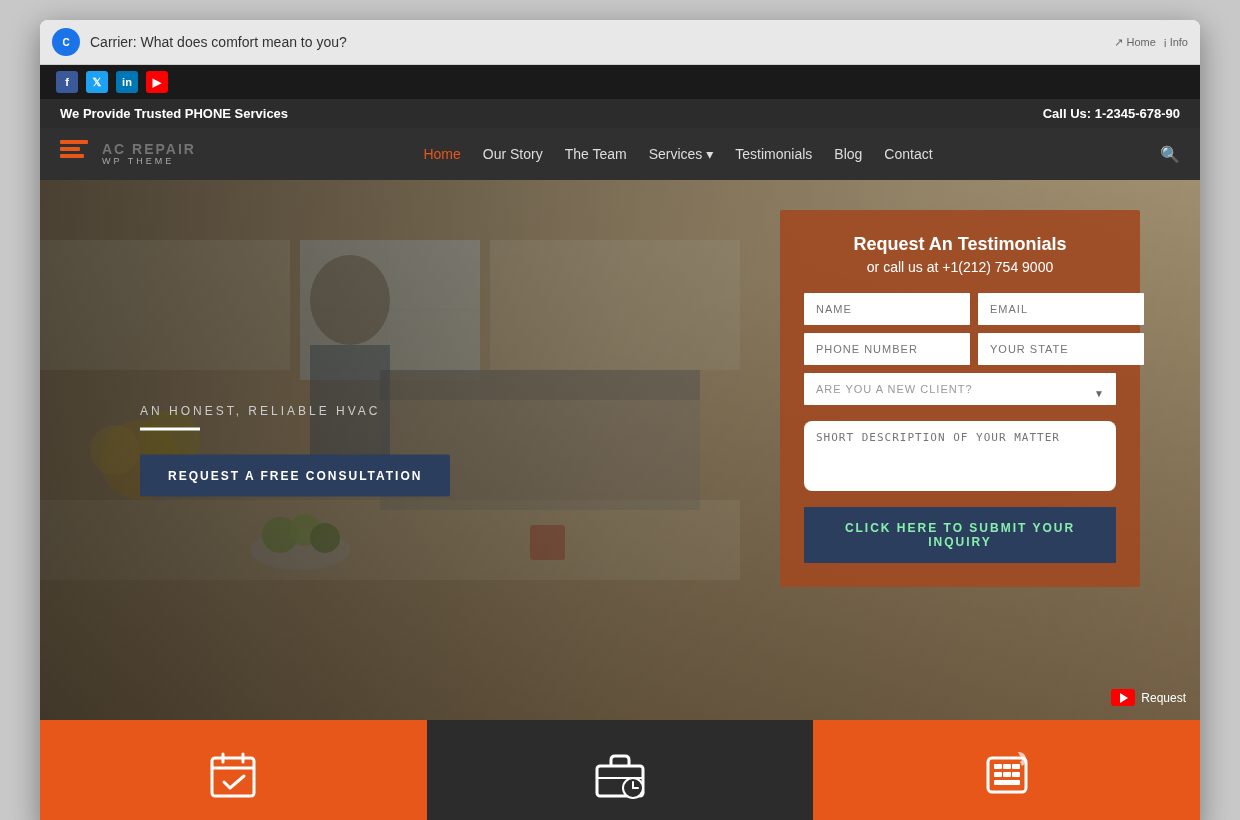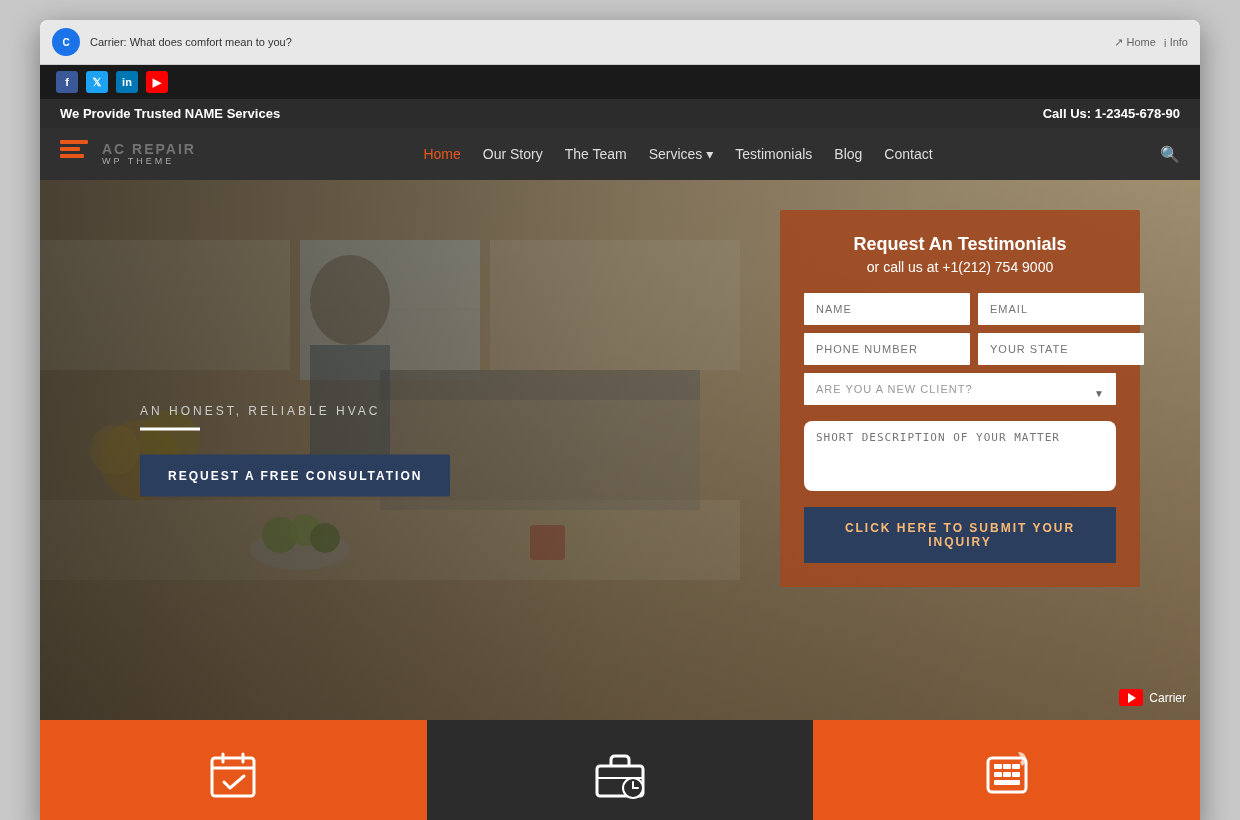--- a/index.html
+++ b/index.html
@@ -34,21 +34,21 @@
       background: #1a73e8;
       border-radius: 50%;
       display: flex;
       align-items: center;
       justify-content: center;
       color: white;
       font-size: 10px;
       font-weight: bold;
     }
     .browser-bar-title {
-      font-size: 11px;
+      font-size: 14px;
       color: #333;
       flex: 1;
     }
     .browser-bar-actions {
       display: flex;
       gap: 8px;
     }
     .browser-bar-btn {
       font-size: 11px;
       color: #666;
@@ -310,21 +310,21 @@
       outline: none;
       resize: none;
       height: 70px;
       border-radius: 8px;
       margin-bottom: 12px;
     }
     .form-submit {
       width: 100%;
       padding: 14px;
       background: #2c3e5e;
-      color: #fdba74;
+      color: #86efac;
       border: none;
       font-size: 12px;
       font-weight: 700;
       letter-spacing: 2px;
       text-transform: uppercase;
       cursor: pointer;
       border-radius: 1px;
     }
     
     .youtube-badge {
@@ -394,21 +394,21 @@
   <div>
 
     <div class="top-social-bar">
       <div class="social-btn social-fb">f</div>
       <div class="social-btn social-tw">𝕏</div>
       <div class="social-btn social-li">in</div>
       <div class="social-btn social-yt">▶</div>
     </div>
 
     <div class="top-info-bar">
-      <div class="tagline">We Provide Trusted NAME Services</div>
+      <div class="tagline">We Provide Trusted PHONE Services</div>
       <div class="phone">Call Us: 1-2345-678-90</div>
     </div>
 
     <div class="nav-bar">
       <div class="logo-area">
         <div class="logo-icon">
           <div class="logo-icon-bar" style="width:28px;"></div>
           <div class="logo-icon-bar" style="width:20px;"></div>
           <div class="logo-icon-bar" style="width:24px;"></div>
         </div>
@@ -497,21 +497,21 @@
           </select>
         </div>
         <textarea class="form-textarea" placeholder="SHORT DESCRIPTION OF YOUR MATTER" style=""></textarea>
         <button class="form-submit">CLICK HERE TO SUBMIT YOUR INQUIRY</button>
       </div>
 
       <div class="youtube-badge">
         <div class="yt-icon">
           <div class="yt-play"></div>
         </div>
-        <span>Carrier</span>
+        <span>Request</span>
       </div>
     </div>
 
     <div class="bottom-cards">
       <div class="bottom-card orange">
         <svg width="50" height="50" viewBox="0 0 50 50" fill="none">
           <rect x="4" y="8" width="42" height="38" rx="3" stroke="white" stroke-width="3" fill="none"></rect>
           <line x1="4" y1="18" x2="46" y2="18" stroke="white" stroke-width="3"></line>
           <line x1="15" y1="4" x2="15" y2="12" stroke="white" stroke-width="3" stroke-linecap="round"></line>
           <line x1="35" y1="4" x2="35" y2="12" stroke="white" stroke-width="3" stroke-linecap="round"></line>

